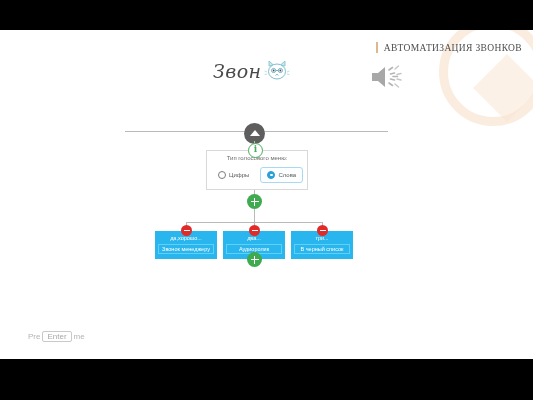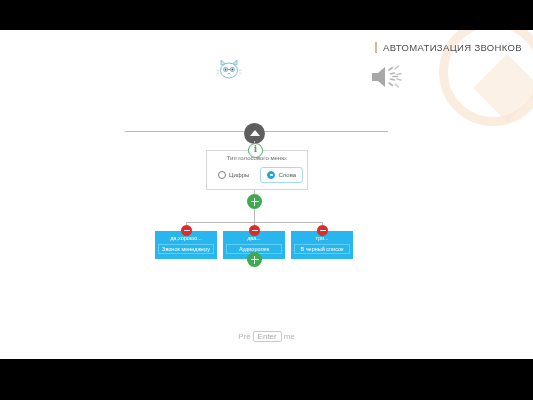--- a/index.html
+++ b/index.html
@@ -68,20 +68,21 @@
   }
 
   
   .header-tag {
     position: absolute;
     right: 11px;
     top: 12px;
     display: flex;
     align-items: center;
     z-index: 3;
+    font-family: Liberation Serif, serif;
   }
   .header-tag .bar {
     width: 2px;
     height: 11px;
     background: #d9b98d;
     margin-right: 6px;
   }
   .header-tag .txt {
     font-size: 9.5px;
     letter-spacing: 0.35px;
@@ -319,24 +320,25 @@
     white-space: nowrap;
     overflow: hidden;
   }
 
   
   .footer-hint {
     position: absolute;
     left: 0;
     right: 0;
     top: 301px;
-    text-align: center;
+    text-align: left;
     font-size: 8px;
     color: #b4b4b4;
     z-index: 5;
+    padding-left: 28px;
   }
   .footer-hint .key {
     display: inline-block;
     border: 1px solid #c9c9c9;
     padding: 0 4px;
     margin: 0 2px;
     border-radius: 2px;
     color: #a8a8a8;
   }
 </style>
@@ -352,20 +354,21 @@
 
     <div class="watermark"></div>
     <div class="watermark-tail"></div>
 
     <div class="header-tag">
       <div class="bar"></div>
       <div class="txt">АВТОМАТИЗАЦИЯ ЗВОНКОВ</div>
     </div>
 
     <div class="brand">
+      <span class="word">Звон</span>
       <span class="cat">
         <svg width="26" height="20" viewBox="0 0 26 20">
           <path d="M5 5 L5 0 L9.5 4 Z" fill="#c9e8ef" stroke="#7fbecd" stroke-width="0.8"></path>
           <path d="M21 5 L21 0 L16.5 4 Z" fill="#c9e8ef" stroke="#7fbecd" stroke-width="0.8"></path>
           <ellipse cx="13" cy="10.5" rx="8.5" ry="7.5" fill="#ffffff" stroke="#7fbecd" stroke-width="1"></ellipse>
           <circle cx="9.6" cy="9.5" r="2.1" fill="#ffffff" stroke="#6aa9bb" stroke-width="0.9"></circle>
           <circle cx="16.4" cy="9.5" r="2.1" fill="#ffffff" stroke="#6aa9bb" stroke-width="0.9"></circle>
           <circle cx="9.6" cy="9.5" r="0.9" fill="#4b4b4b"></circle>
           <circle cx="16.4" cy="9.5" r="0.9" fill="#4b4b4b"></circle>
           <line x1="11.7" y1="9.5" x2="14.3" y2="9.5" stroke="#6aa9bb" stroke-width="0.9"></line>

